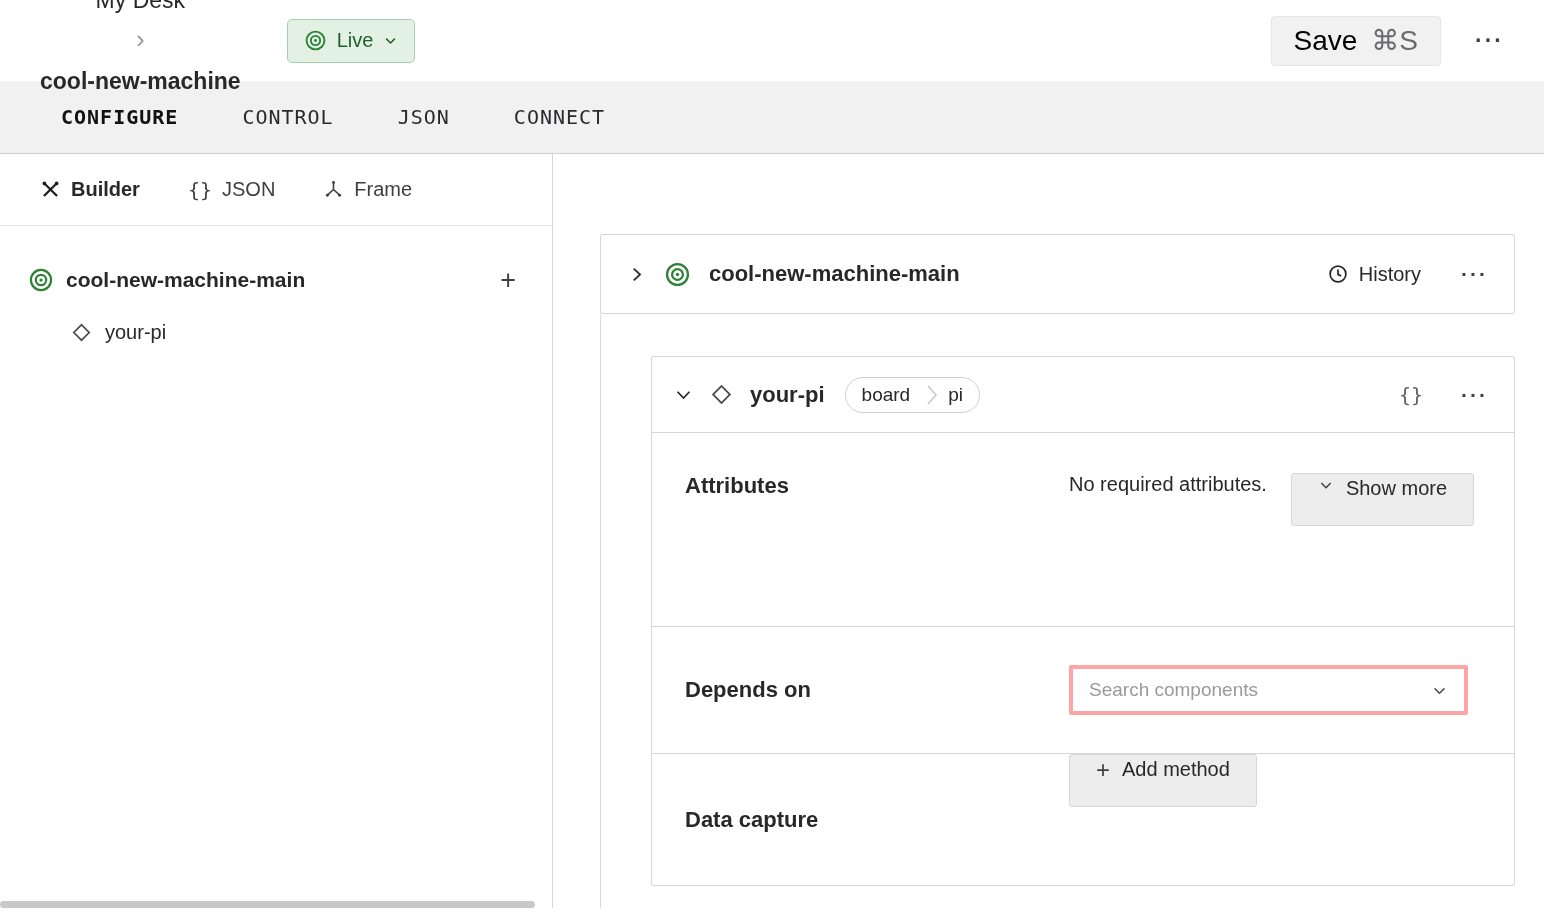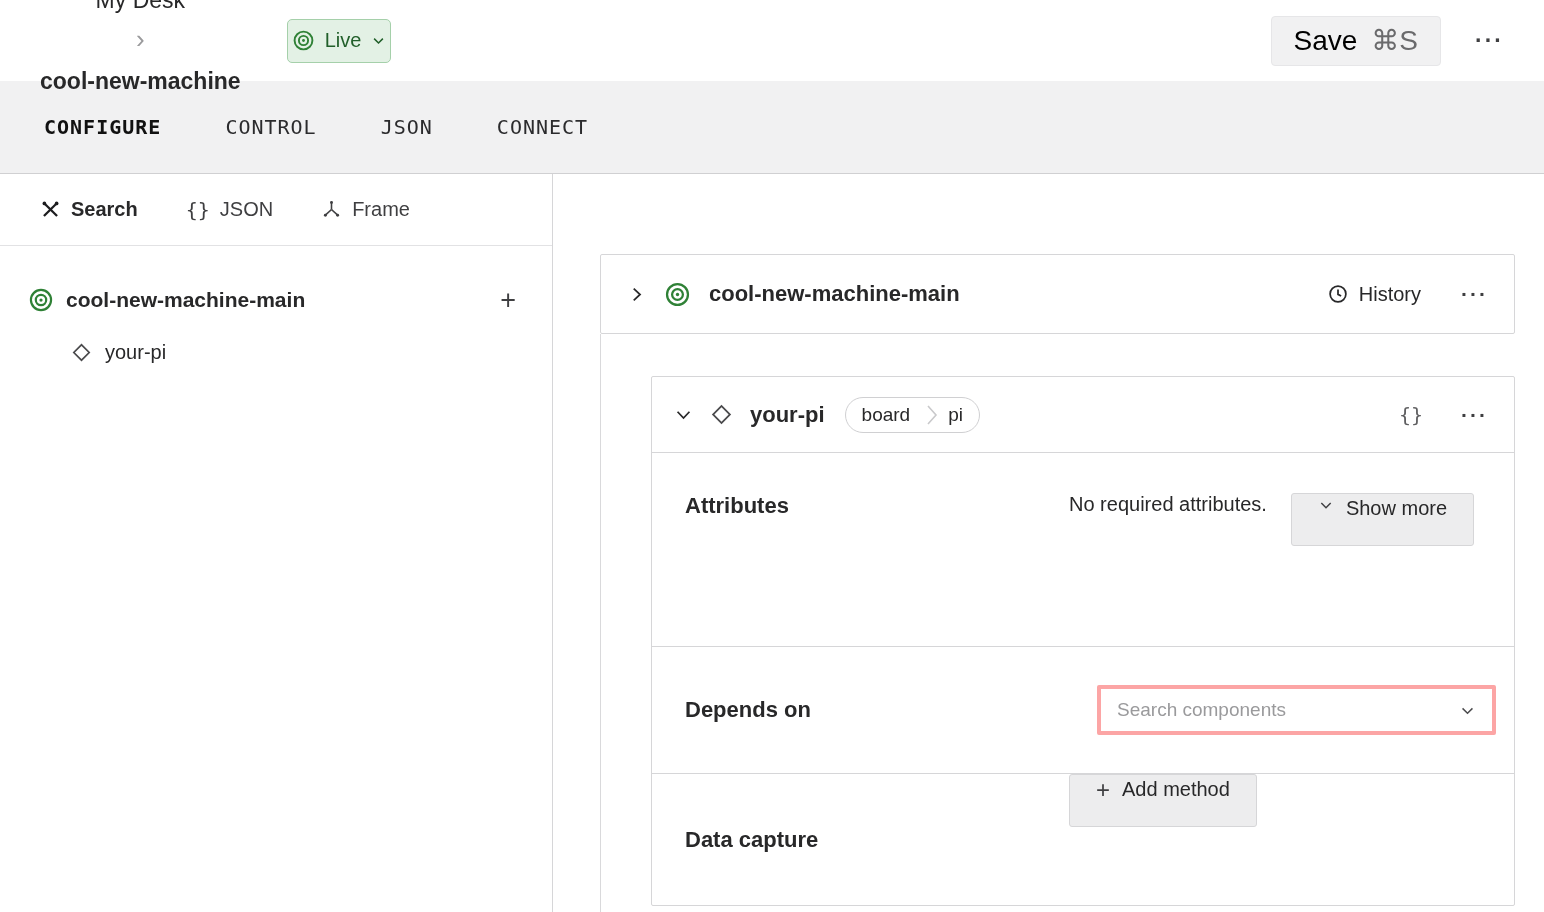--- a/index.html
+++ b/index.html
@@ -21,34 +21,34 @@
     font-family:"Liberation Sans",sans-serif;color:var(--ink);}
   .mono{font-family:"DejaVu Sans Mono",monospace;}
 
   
   .header{height:81px;display:flex;align-items:center;padding:0 40px;background:#fff;}
   .breadcrumb{display:flex;align-items:center;gap:14px;font-size:23px;flex-direction:column;}
   .breadcrumb .root{color:var(--ink);}
   .breadcrumb .sep{color:#9a9a9c;font-size:26px;line-height:1;transform:translateY(-2px);}
   .breadcrumb .current{font-weight:700;}
   .live-badge{margin-left:46px;height:44px;display:flex;align-items:center;gap:10px;
-    padding:0 4px;border-radius:5px;background:var(--green-bg);
+    padding:0 16px;border-radius:5px;background:var(--green-bg);
     border:1px solid var(--green-border);color:var(--green-dark);
     font-size:20px;font-weight:500;cursor:pointer;}
   .hdr-right{margin-left:auto;display:flex;align-items:center;}
   .save-btn{height:50px;display:flex;align-items:center;gap:14px;padding:0 22px;
     background:var(--panel-gray);border:1px solid #e6e6e8;border-radius:4px;
     font-size:28px;cursor:pointer;}
   .save-btn .shortcut{color:var(--ink-muted);}
   .ellipsis{letter-spacing:2px;font-weight:700;color:var(--ink-soft);cursor:pointer;}
   .hdr-right .ellipsis{margin-left:34px;font-size:23px;}
 
   
-  .tabbar{height:93px;background:var(--panel-gray);border-bottom:1px solid #d0d0d2;
-    display:flex;align-items:center;gap:64px;padding:0 44px;}
+  .tabbar{height:73px;background:var(--panel-gray);border-bottom:1px solid #d0d0d2;
+    display:flex;align-items:center;gap:64px;padding:0 61px;}
   .tab{font-family:"DejaVu Sans Mono",monospace;font-size:20px;letter-spacing:1px;
     color:#2b2b2d;cursor:pointer;}
   .tab.active{font-weight:700;color:#111;}
 
   
   .content{display:flex;height:754px;}
 
   
   .sidebar{width:553px;background:#fff;border-right:1px solid var(--border);
     position:relative;flex-shrink:0;}
@@ -93,21 +93,21 @@
 
   .row{display:flex;padding-left:33px;border-bottom:1px solid var(--border);}
   .row:last-child{border-bottom:none;}
   .row .row-label{width:384px;font-size:22px;font-weight:600;flex-shrink:0;}
   .row-attributes{padding-top:40px;padding-bottom:36px;min-height:194px;}
   .row-attributes .row-content{display:flex;flex-direction:row;gap:24px;}
   .empty-text{font-size:20px;color:var(--ink);}
   .gray-btn{height:53px;display:inline-flex;align-items:flex-start;gap:12px;padding:3px 26px;
     background:var(--btn-gray);border:1px solid var(--border);border-radius:3px;
     font-size:20px;color:var(--ink);cursor:pointer;align-self:flex-start;}
-  .row-depends{height:127px;align-items:center;gap:28px;}
+  .row-depends{height:127px;align-items:center;}
   .select-box{width:399px;height:50px;border:4px solid #fca5a5;border-radius:2px;
     background:#fff;display:flex;align-items:center;padding:0 16px;cursor:pointer;}
   .select-box input{flex:1;border:none;outline:none;font-size:19px;
     font-family:"Liberation Sans",sans-serif;color:var(--ink);background:transparent;}
   .select-box input::placeholder{color:var(--placeholder);}
   .row-capture{height:131px;align-items:center;}
   .plus-glyph{font-size:24px;font-weight:400;color:var(--ink-soft);line-height:1;}
 
   svg{display:block;flex-shrink:0;}
 </style>
@@ -159,21 +159,21 @@
     <div class="mode-row">
       <div class="mode-item active">
         <span>
           <svg width="21" height="21" viewBox="0 0 24 24">
             <line x1="4.5" y1="4.5" x2="19.5" y2="19.5" stroke="#1c1c1e" stroke-width="2.6"></line>
             <line x1="19.5" y1="4.5" x2="4.5" y2="19.5" stroke="#1c1c1e" stroke-width="2.6"></line>
             <circle cx="5" cy="5" r="2.1" fill="#1c1c1e"></circle>
             <circle cx="19" cy="5" r="2.1" fill="#1c1c1e"></circle>
           </svg>
         </span>
-        <span>Search</span>
+        <span>Builder</span>
       </div>
       <div class="mode-item">
         <span class="mono">{}</span>
         <span>JSON</span>
       </div>
       <div class="mode-item">
         <span>
           <svg width="21" height="21" viewBox="0 0 24 24">
             <line x1="12" y1="12" x2="12" y2="4" stroke="#3f3f41" stroke-width="1.8"></line>
             <line x1="12" y1="12" x2="5" y2="18.5" stroke="#3f3f41" stroke-width="1.8"></line>

